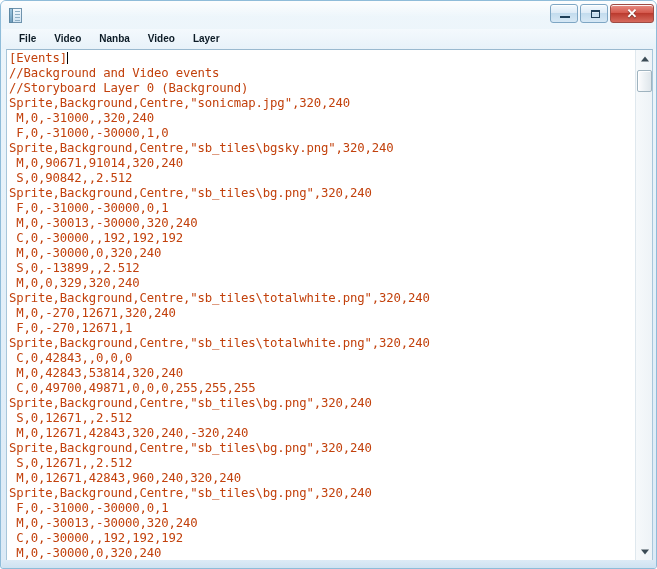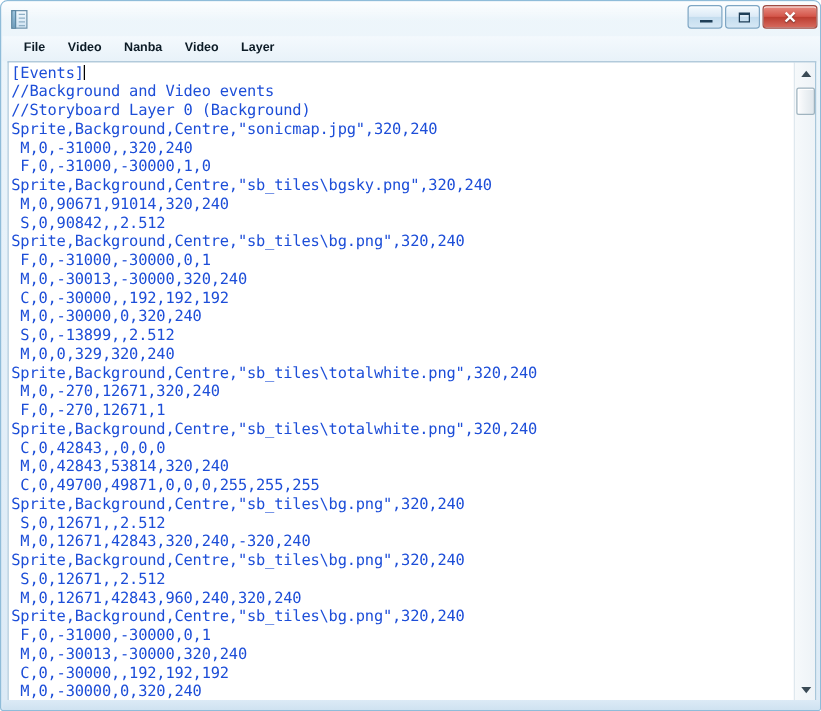--- a/index.html
+++ b/index.html
@@ -172,21 +172,21 @@
     flex: 1 1 auto;
     position: relative;
     overflow: hidden;
     background: #ffffff;
     padding: 1px 0 0 2px;
   }
   #textlines {
     font-family: "DejaVu Sans Mono", "Liberation Mono", monospace;
     font-size: 12.3px;
     line-height: 15px;
-    color: #1d4ed8;
+    color: #c2410c;
     white-space: pre;
     letter-spacing: -0.15px;
   }
   .tline { height: 15px; }
 
   
   .caret {
     display: inline-block;
     width: 1px;
     height: 12px;

